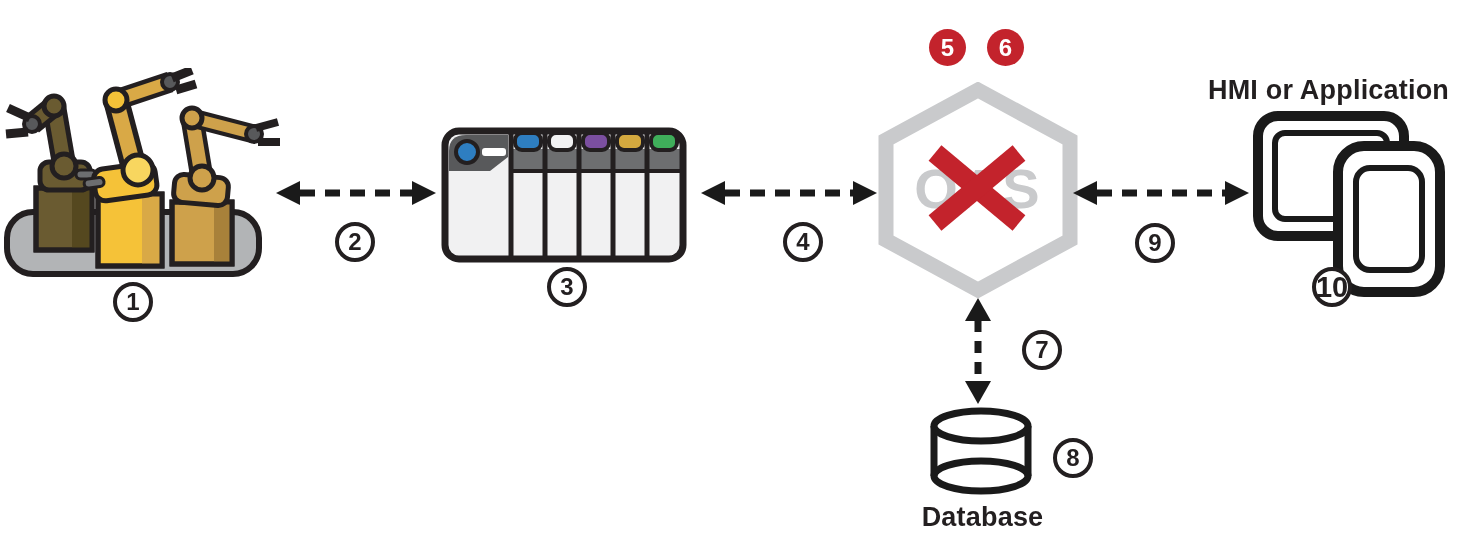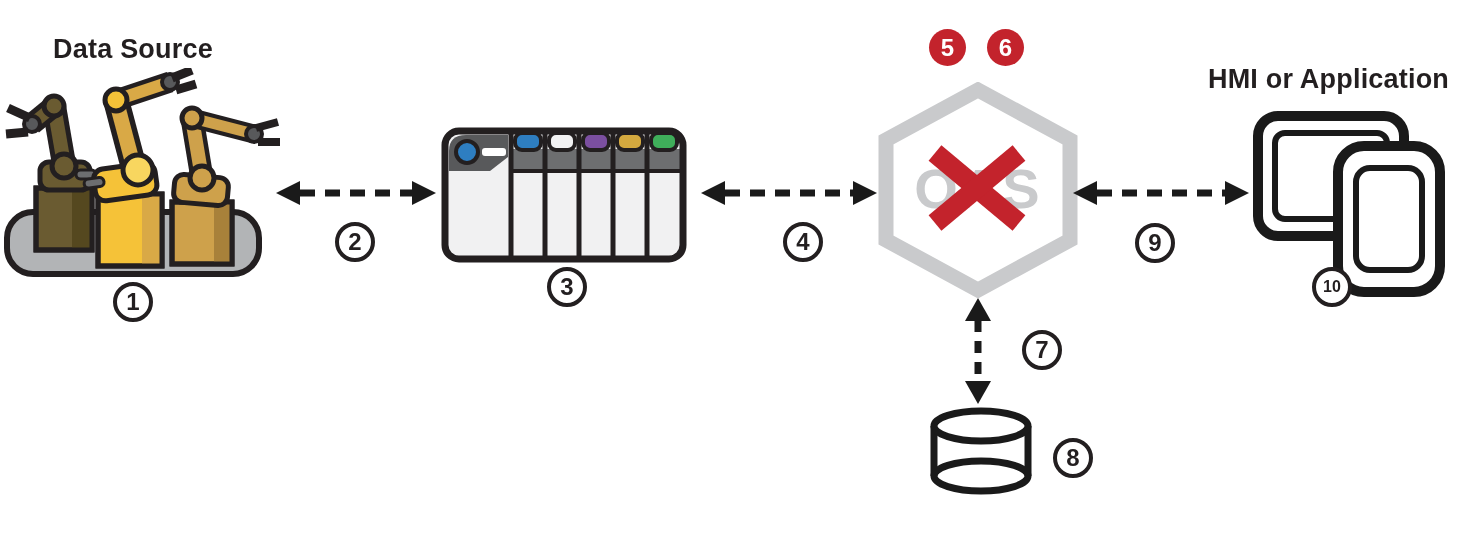--- a/index.html
+++ b/index.html
@@ -29,42 +29,41 @@
     border: 4px solid #231F20;
     border-radius: 50%;
     background: #ffffff;
     display: flex;
     align-items: center;
     justify-content: center;
     font-weight: bold;
     font-size: 24px;
     color: #231F20;
   }
-  .step.wide { font-size: 16px; }
+  .step.wide { font-size: 29px; }
   .badge {
     position: absolute;
     width: 37px;
     height: 37px;
     border-radius: 50%;
     background: #C3232C;
     color: #ffffff;
     display: flex;
     align-items: center;
     justify-content: center;
     font-weight: bold;
     font-size: 24px;
   }
   svg { display: block; }
 </style>
 </head>
 <body>
 
 <div class="stage">
 
-  <div class="node-label" style="left:25px; top:34px; width:216px;">Data Source</div>
 
   <svg class="abs" style="left:2px; top:68px;" width="300" height="215" viewBox="0 0 300 215">
 
     <rect x="5" y="144" width="252" height="62" rx="26" fill="#B2B4B6" stroke="#231F20" stroke-width="6"></rect>
 
     <g>
       <rect x="34" y="120" width="56" height="62" fill="#6A5B31" stroke="#231F20" stroke-width="5"></rect>
       <rect x="70" y="122" width="18" height="58" fill="#55481F"></rect>
       <rect x="34" y="120" width="56" height="62" fill="none" stroke="#231F20" stroke-width="5"></rect>
       <line x1="62" y1="96" x2="52" y2="38" stroke="#231F20" stroke-width="24"></line>
@@ -183,21 +182,21 @@
 
   <svg class="abs" style="left:1069px; top:177px;" width="184" height="32" viewBox="0 0 184 32">
     <line x1="28" y1="16" x2="156" y2="16" stroke="#1A1A1A" stroke-width="7" stroke-dasharray="15 10"></line>
     <polygon points="4,16 28,4 28,28" fill="#1A1A1A"></polygon>
     <polygon points="180,16 156,4 156,28" fill="#1A1A1A"></polygon>
   </svg>
   <div class="step" style="left:1135px; top:223px;">
       <span>9</span>
     </div>
 
-  <div class="node-label" style="left:1190px; top:64px; width:277px;">HMI or Application</div>
+  <div class="node-label" style="left:1190px; top:75px; width:277px;">HMI or Application</div>
 
   <svg class="abs" style="left:1246px; top:102px;" width="200" height="196" viewBox="0 0 200 196">
     <g>
       <rect x="12" y="14" width="146" height="120" rx="20" fill="#ffffff" stroke="#1A1A1A" stroke-width="10"></rect>
       <rect x="29" y="31" width="112" height="86" rx="10" fill="#ffffff" stroke="#1A1A1A" stroke-width="6"></rect>
     </g>
     <g>
       <rect x="92" y="44" width="102" height="146" rx="26" fill="#ffffff" stroke="#1A1A1A" stroke-width="10"></rect>
       <rect x="110" y="66" width="66" height="102" rx="14" fill="#ffffff" stroke="#1A1A1A" stroke-width="6"></rect>
     </g>
@@ -220,14 +219,15 @@
     <path d="M9,24 L9,74 A47,15 0 0 0 103,74 L103,24 A47,15 0 0 1 9,24 Z" fill="#ffffff"></path>
     <ellipse cx="56" cy="74" rx="47" ry="15" fill="#ffffff" stroke="#1A1A1A" stroke-width="7"></ellipse>
     <path d="M9,24 L9,74 M103,24 L103,74" fill="none" stroke="#1A1A1A" stroke-width="7"></path>
     <ellipse cx="56" cy="24" rx="47" ry="15" fill="#ffffff" stroke="#1A1A1A" stroke-width="7"></ellipse>
   </svg>
 
   <div class="step" style="left:1053px; top:438px;">
       <span>8</span>
     </div>
 
+  <div class="node-label" style="left:880px; top:502px; width:205px;">Database</div>
 
 </div>
 
 </body></html>

